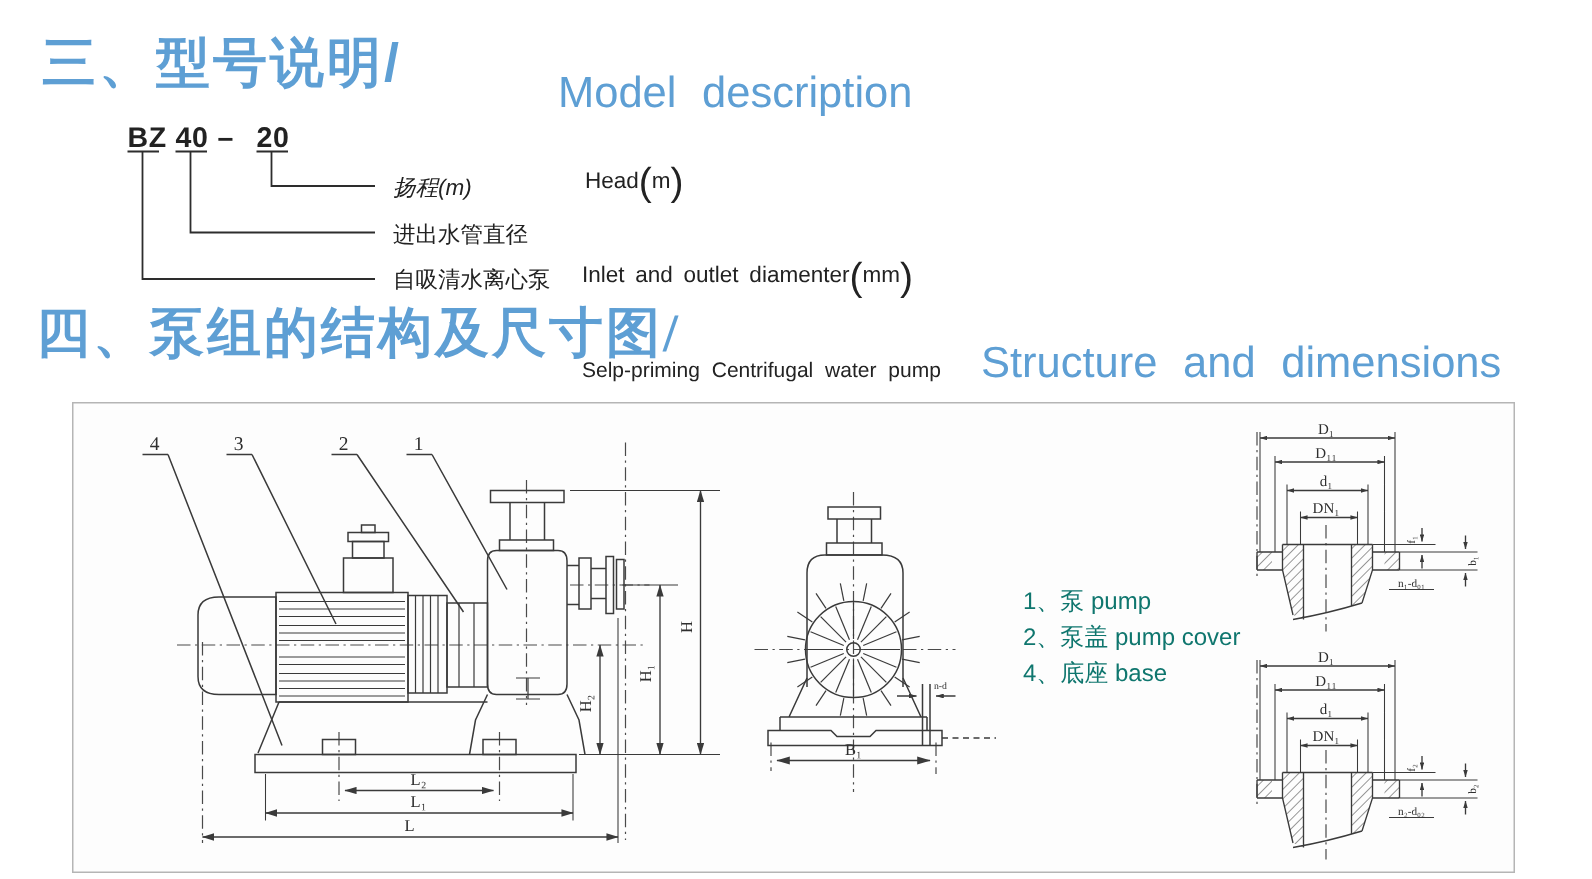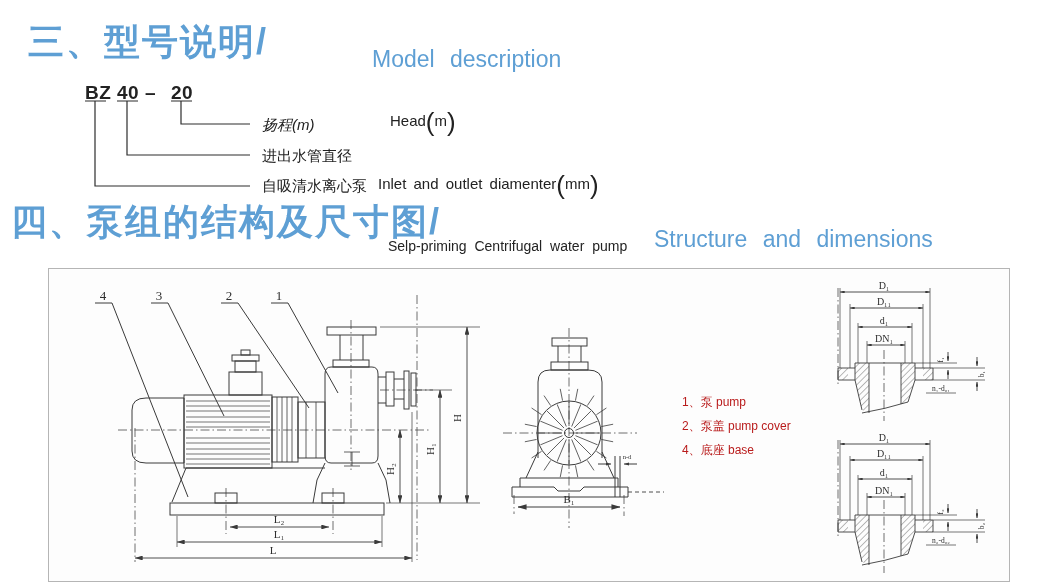--- a/index.html
+++ b/index.html
@@ -1,27 +1,27 @@
 <!DOCTYPE html>
 <html><head>
 <meta charset="utf-8">
 <style>
   html,body{margin:0;padding:0;}
   body{width:1061px;height:586px;position:relative;background:#ffffff;
        font-family:"Liberation Sans",sans-serif;color:#1c1c1c;overflow:hidden;}
   .abs{position:absolute;}
   .h-cn{font-weight:bold;color:#5e9fd4;font-size:36px;letter-spacing:2px;white-space:nowrap;}
-  .h-en{color:#5e9fd4;font-size:23px;word-spacing:9px;white-space:nowrap;}
+  .h-en{color:#5e9fd4;font-size:29px;word-spacing:9px;white-space:nowrap;}
   .code-row{font-size:19px;font-weight:bold;letter-spacing:.5px;color:#222;}
   .code-row span{position:absolute;top:0;}
   .callout{font-size:15px;color:#222;white-space:nowrap;}
   .bp{font-size:26px;font-weight:400;vertical-align:-5px;line-height:0;}
   .subtitle{font-size:14px;color:#232323;white-space:nowrap;word-spacing:4px;z-index:3;}
   .frame{border:1px solid #b5b5b5;background:#fdfdfd;}
-  .legend{font-size:12px;line-height:24px;color:#b91c1c;white-space:nowrap;}
+  .legend{font-size:16px;line-height:24px;color:#0f766e;white-space:nowrap;}
   svg{position:absolute;left:0;top:0;pointer-events:none;z-index:4;}
   svg text{fill:#2e2e2e;font-family:"Liberation Serif",serif;}
 </style>
 </head>
 <body>
 
 <div class="abs h-cn" style="left:28px;top:18px;">三、型号说明/</div>
 <div class="abs h-en" style="left:372px;top:46px;">Model description</div>
 
 <div class="abs code-row" style="left:85px;top:82px;width:120px;height:18px;">
@@ -30,25 +30,25 @@
   <span style="left:60px;">–</span>
   <span style="left:86px;">20</span>
 </div>
 
 <div class="abs callout" style="left:262px;top:116px;font-style:italic;">扬程(m)</div>
 <div class="abs callout" style="left:390px;top:112px;text-align:center;">
   <span>Head</span><span class="bp">(</span><span>m</span><span class="bp">)</span>
 </div>
 <div class="abs callout" style="left:262px;top:147px;text-align:center;">进出水管直径</div>
 <div class="abs callout" style="left:262px;top:177px;">自吸清水离心泵</div>
-<div class="abs callout" style="left:378px;top:175px;word-spacing:3px;">
+<div class="abs callout" style="left:388px;top:175px;word-spacing:3px;">
   <span>Inlet and outlet diamenter</span><span class="bp">(</span><span>mm</span><span class="bp">)</span>
 </div>
 
-<div class="abs h-cn" style="left:11px;top:198px;">四、泵组的结构及尺寸图/</div>
+<div class="abs h-cn" style="left:24px;top:198px;font-family:Liberation Serif, serif;">四、泵组的结构及尺寸图/</div>
 <div class="abs h-en" style="left:654px;top:226px;">Structure and dimensions</div>
 <div class="abs subtitle" style="left:388px;top:238px;">Selp-priming Centrifugal water pump</div>
 
 <div class="abs frame" style="left:48px;top:268px;width:960px;height:312px;"></div>
 
 <div class="abs legend" style="left:682px;top:390px;">
   <div>1、泵 pump</div>
   <div>2、泵盖 pump cover</div>
   <div>4、底座 base</div>
 </div>

